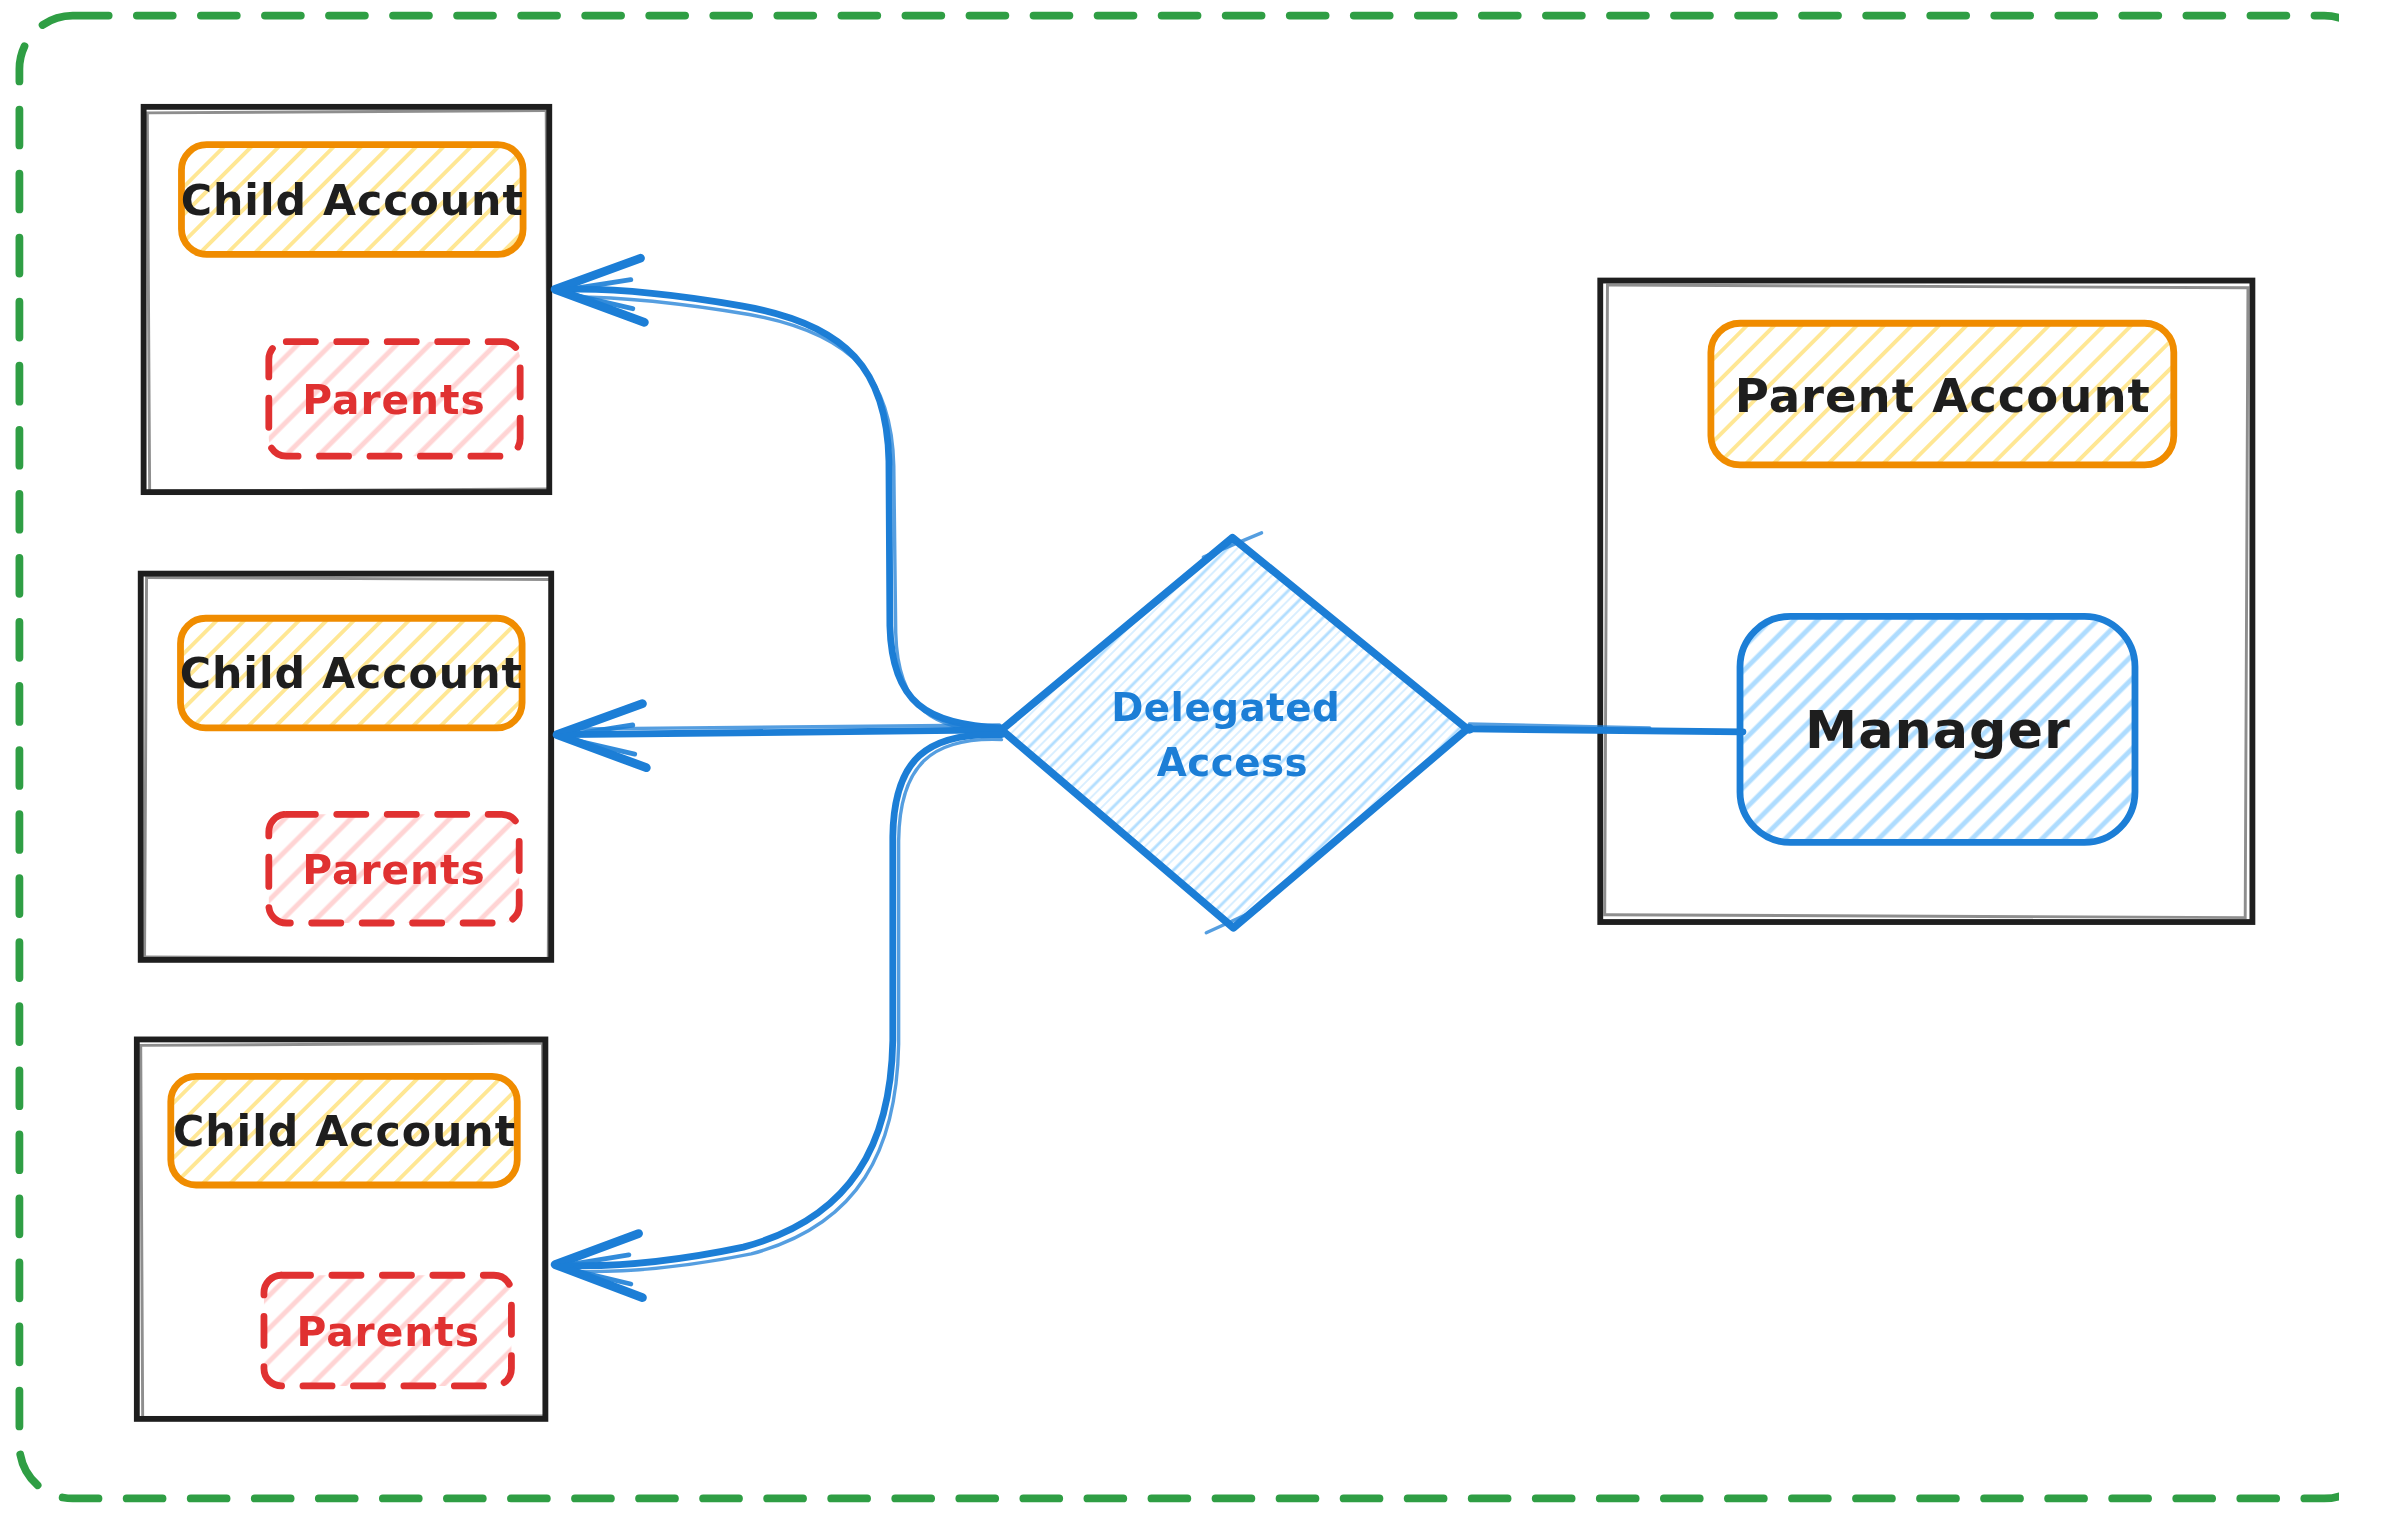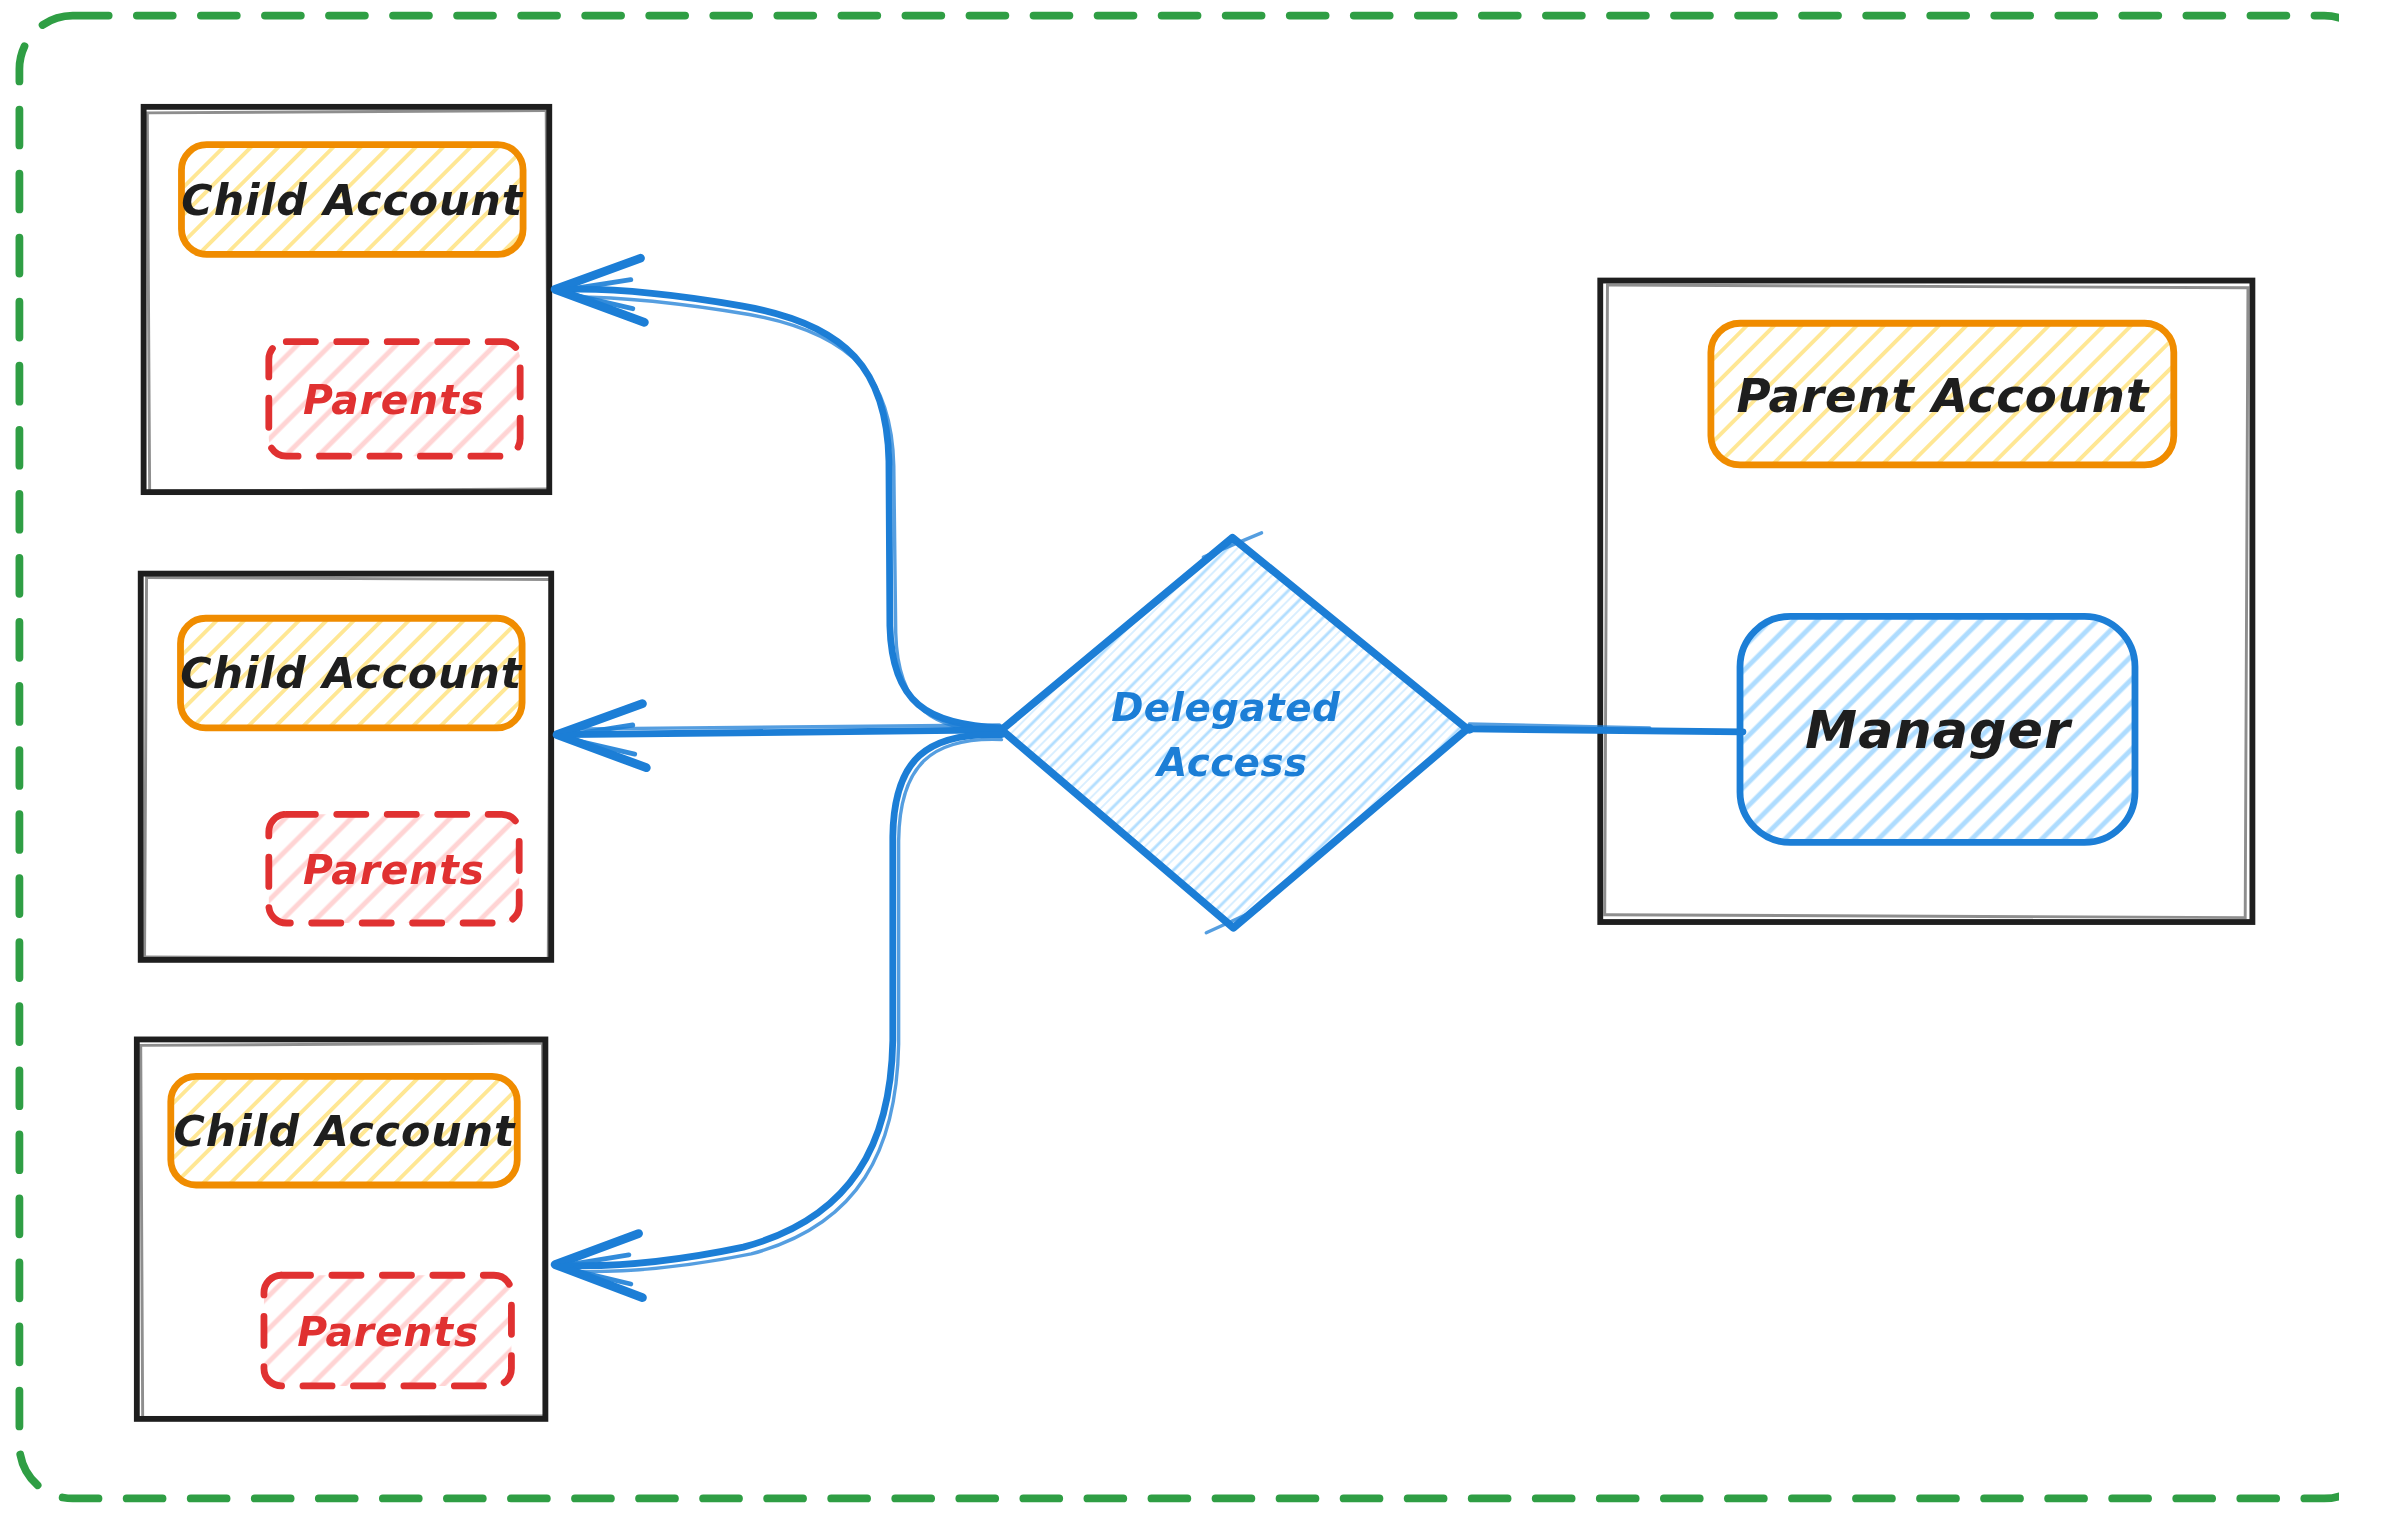--- a/index.html
+++ b/index.html
@@ -1,16 +1,16 @@
 <!DOCTYPE html>
 <html><head>
 <meta charset="utf-8">
 <style>
   html,body{margin:0;padding:0;background:#ffffff;}
-  .stage{position:relative;width:2339px;height:1517px;background:#ffffff;overflow:hidden;font-style:italic;}
+  .stage{position:relative;width:2339px;height:1517px;background:#ffffff;overflow:hidden;}
   svg{display:block;}
   text{font-family:"DejaVu Sans","Liberation Sans",sans-serif;text-anchor:middle;}
 
   
   .frame{fill:#ffffff;stroke:#1e1e1e;stroke-width:6;}
   .frame2{fill:none;stroke:#1e1e1e;stroke-width:3;opacity:.5;}
   .chip{fill:url(#hatchYellow);stroke:#f08c00;stroke-width:7;}
   .pchip{fill:url(#hatchPink);stroke:#e03131;stroke-width:7;
          stroke-dasharray:30 22;stroke-linecap:round;}
   .diamond{fill:url(#hatchBlue);stroke:#1c7ed6;stroke-width:8;stroke-linejoin:round;}

